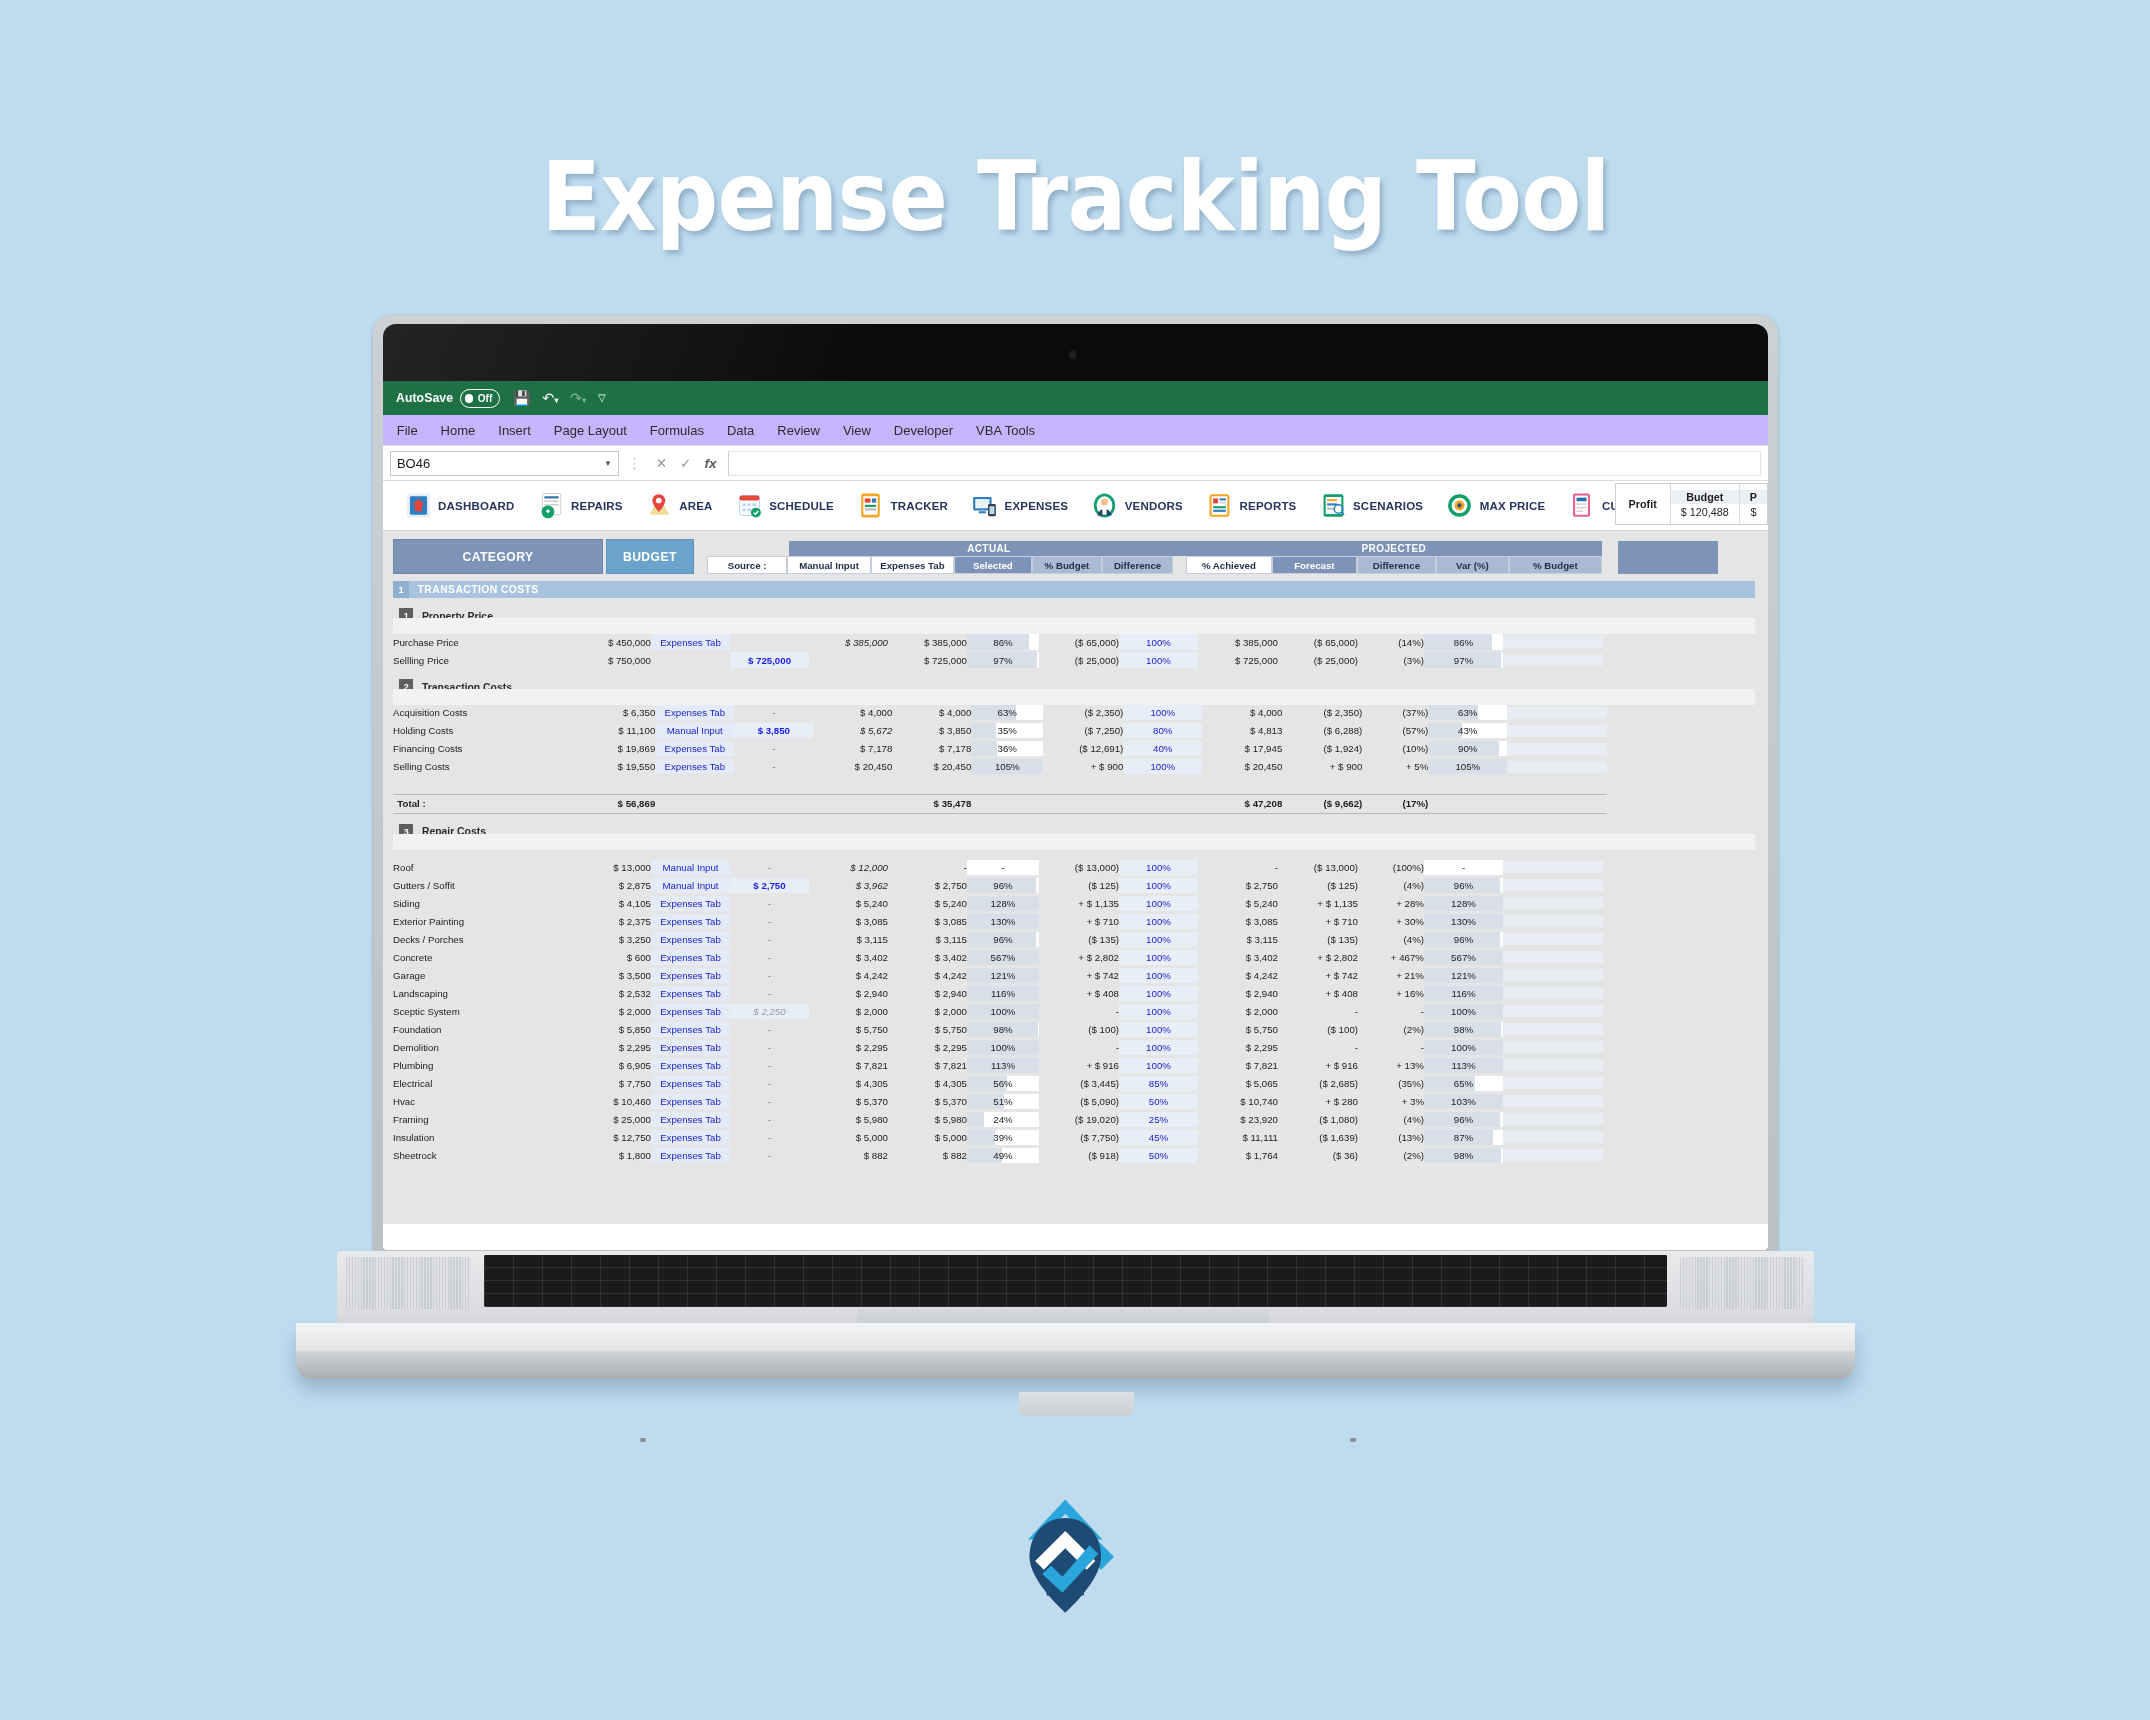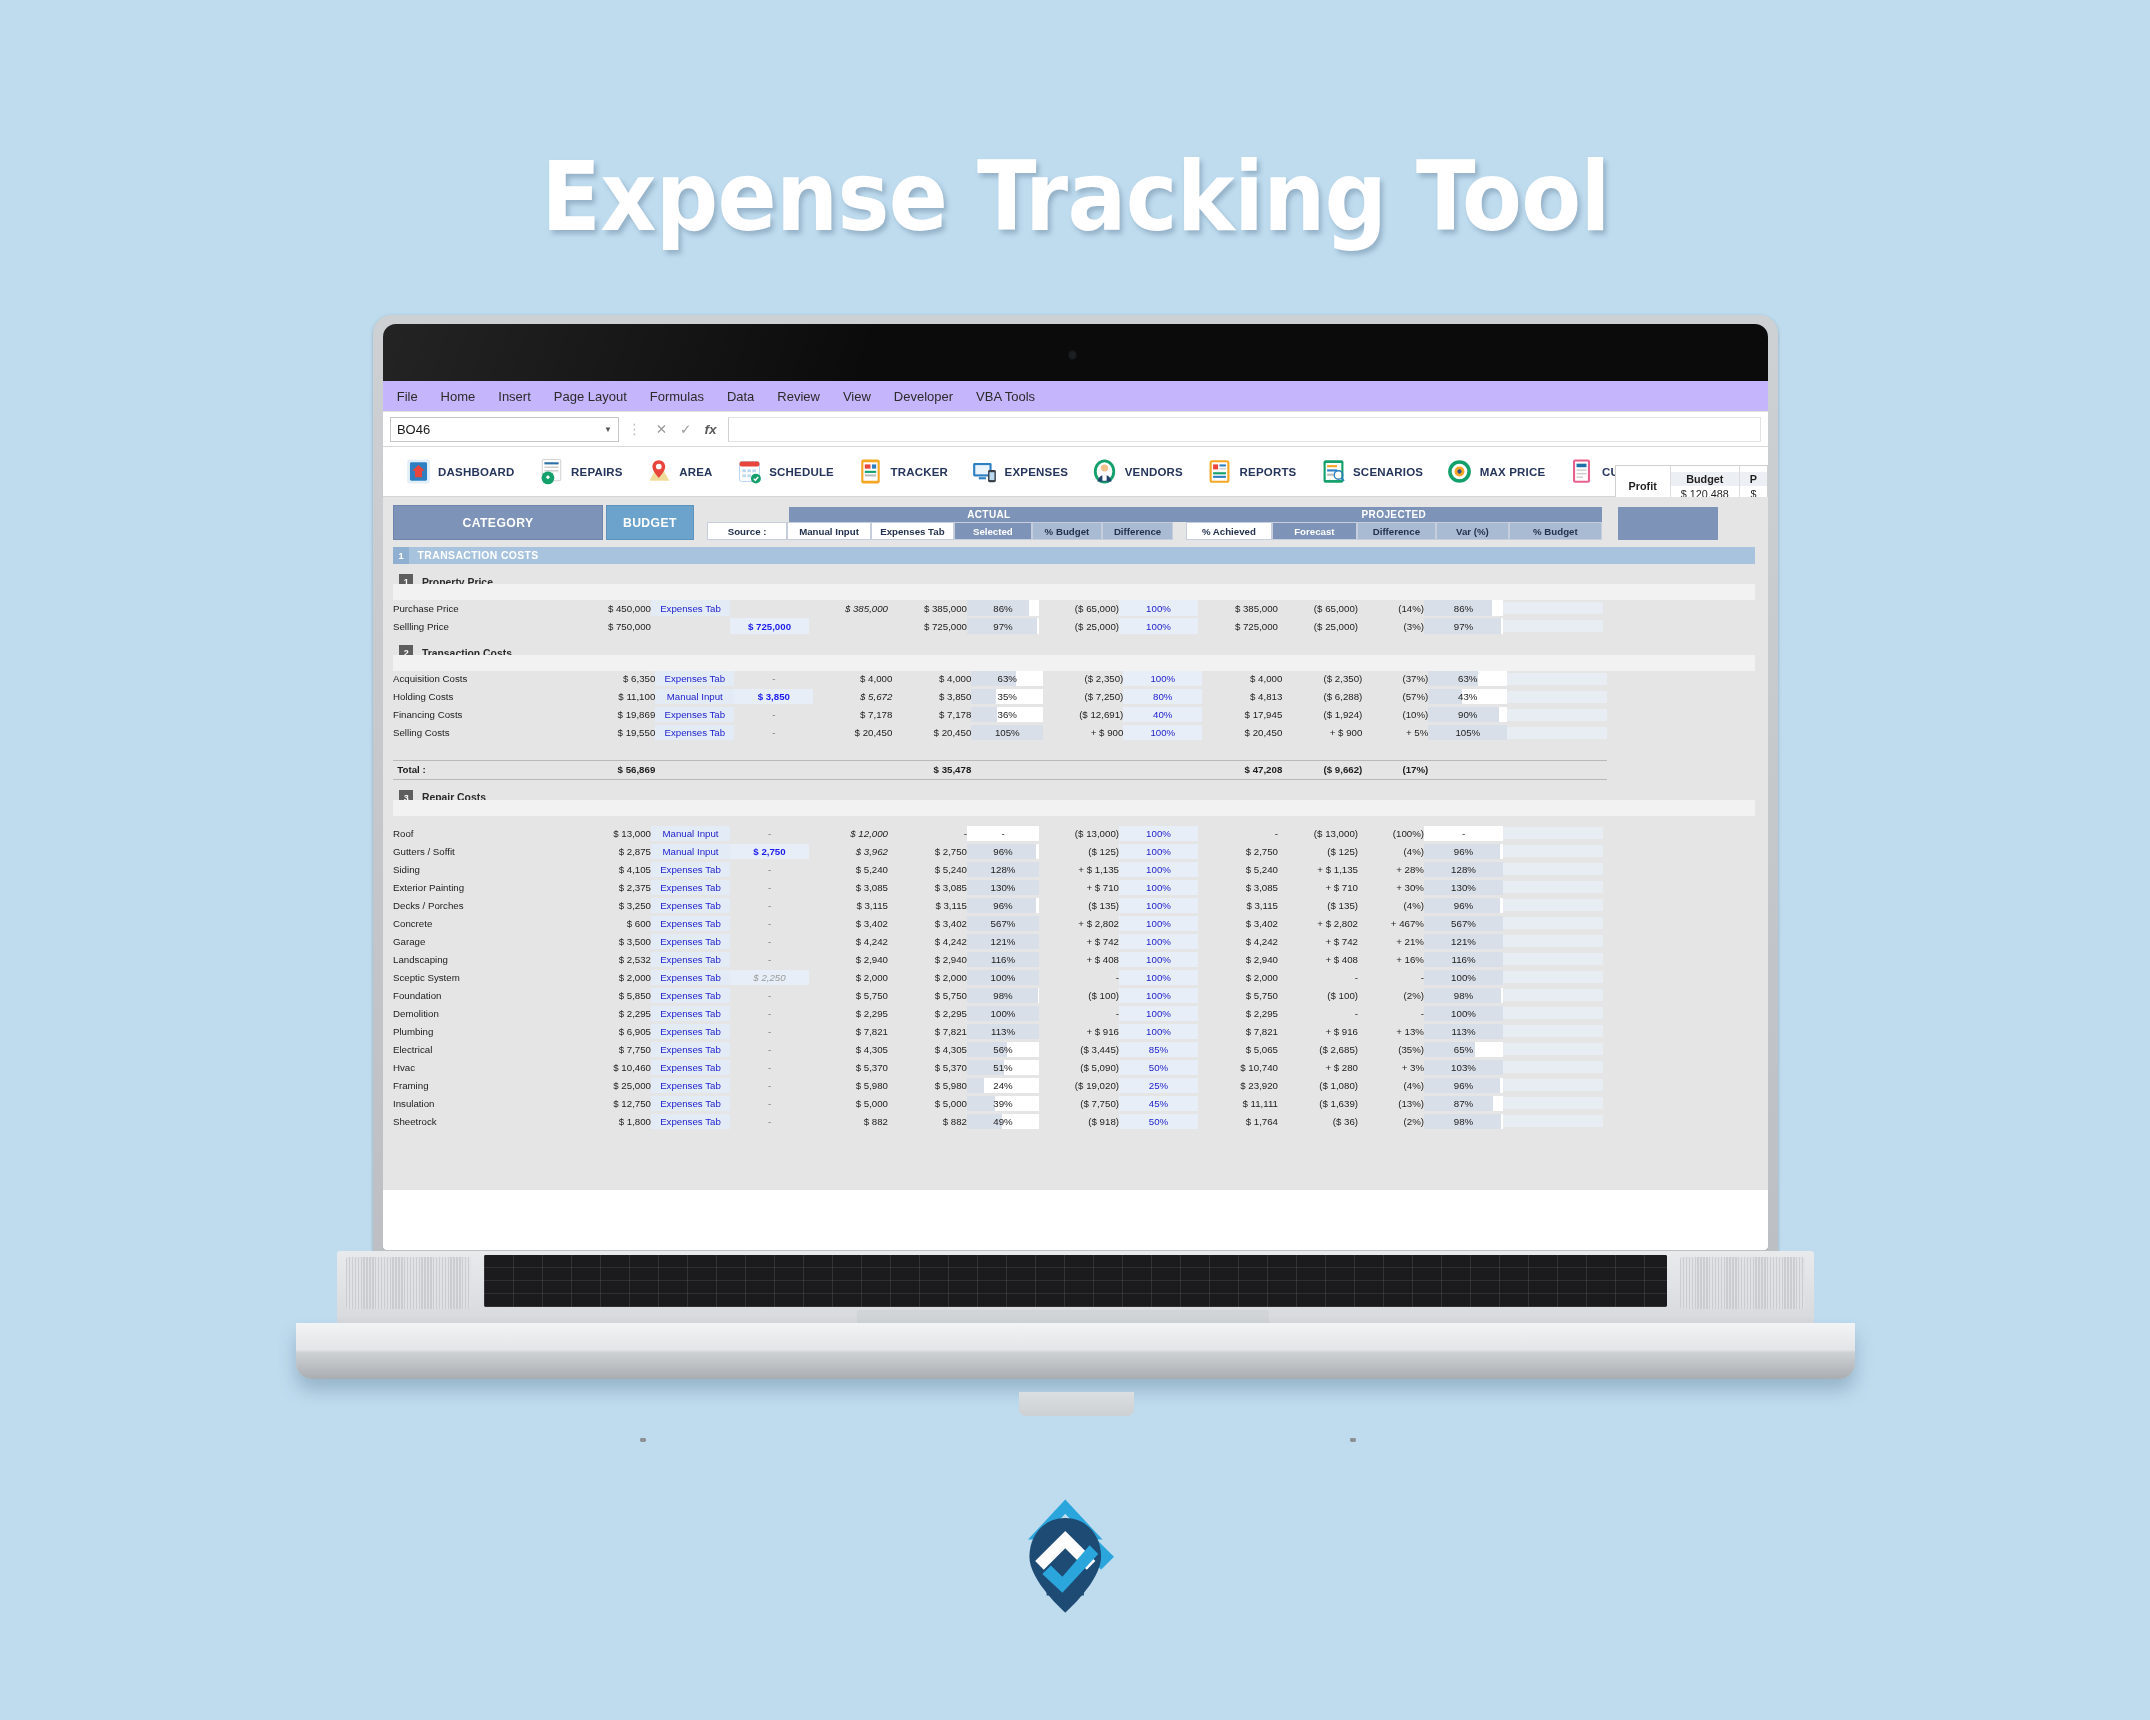--- a/index.html
+++ b/index.html
@@ -122,21 +122,21 @@
   
   .nav-ribbon{
     height:49px;background:#ffffff;border-bottom:0.7px solid #d6d6d6;
     display:flex;align-items:center;padding-left:10px;gap:0;position:relative;
   }
   .nav-item{display:flex;align-items:center;gap:6.5px;padding:0 11.5px;height:43px;}
   .nav-item .label{font-size:11.5px;font-weight:bold;color:#26355c;letter-spacing:0.2px;white-space:nowrap;}
   .nav-ico{width:27px;height:29px;position:relative;flex:none;border-radius:2.9px;}
 
   .profitbox{
-    position:absolute;right:0px;top:18px;display:flex;border:0.7px solid #cfcfcf;background:#fff;height:40px;
+    position:absolute;right:0px;top:2px;display:flex;border:0.7px solid #cfcfcf;background:#fff;height:40px;
   }
   .pb-cell{display:flex;flex-direction:column;justify-content:center;border-left:0.7px solid #dcdcdc;}
   .pb-cell:first-child{border-left:none;}
   .pb-label{font-size:10.8px;font-weight:bold;color:#1f1f1f;padding:1.4px 10px;text-align:center;}
   .pb-val{font-size:10.8px;color:#1f1f1f;padding:1.4px 10px;text-align:center;}
   .pb-label.hdr{background:#eceff3;}
   .pb-profit{display:flex;align-items:center;justify-content:center;padding:0 13px;font-size:10.8px;font-weight:bold;color:#1f1f1f;}
 
   
   .sheet{background:#e5e5e5;height:693px;position:relative;overflow:hidden;}
@@ -218,20 +218,35 @@
 
 <div id="laptop">
 
   <div class="lid">
     <div class="lid-inner">
       <div class="lid-gloss"></div>
       <div class="webcam"></div>
 
       <div class="screen">
 
+        <div class="xl-title">
+          <div class="autosave">
+            <span>AutoSave</span>
+            <span class="toggle">
+              <span class="knob"></span>
+              <span class="lbl">Off</span>
+            </span>
+          </div>
+          <div class="qa-icons">
+            <span>💾</span>
+            <span>↶<span style="font-size:8.6px">▾</span></span>
+            <span class="dim">↷<span style="font-size:8.6px">▾</span></span>
+            <span style="font-size:10px">▽</span>
+          </div>
+        </div>
 
         <div class="xl-menu">
           <span>File</span>
           <span>Home</span>
           <span>Insert</span>
           <span>Page Layout</span>
           <span>Formulas</span>
           <span>Data</span>
           <span>Review</span>
           <span>View</span>

